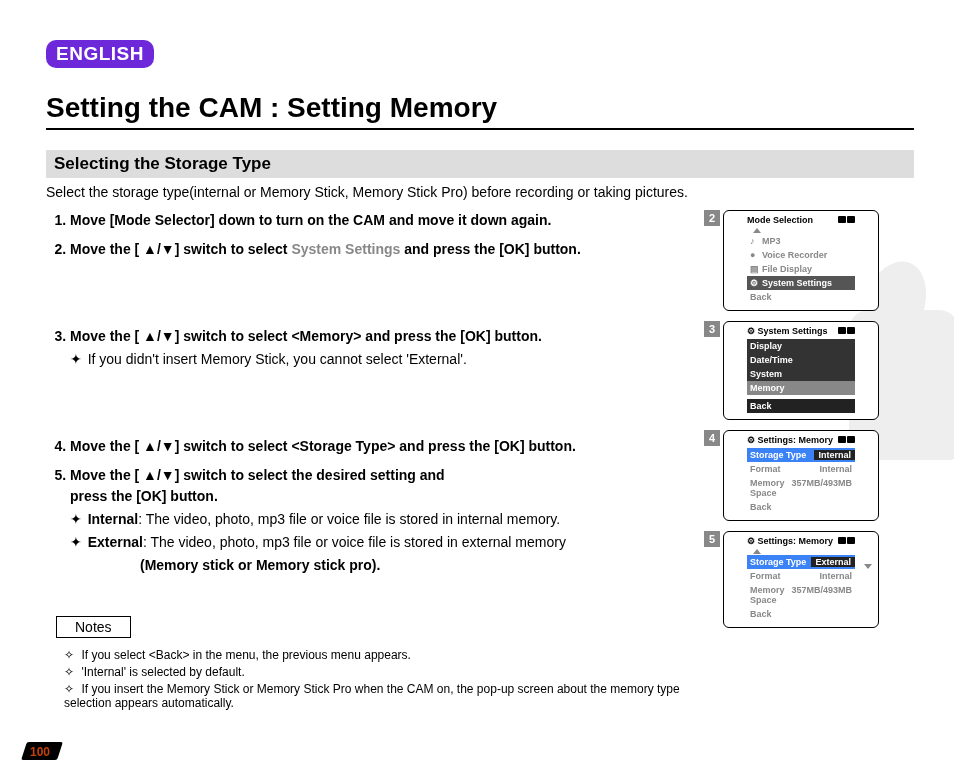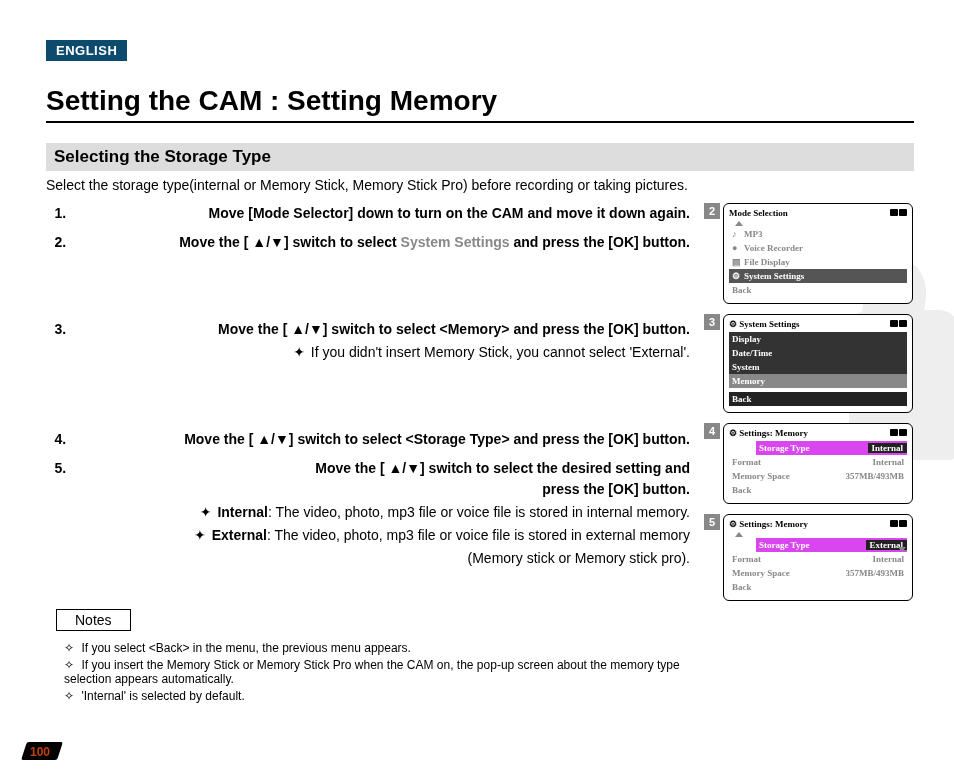--- a/index.html
+++ b/index.html
@@ -1,50 +1,50 @@
 <!DOCTYPE html>
 <html><head>
 <meta charset="utf-8">
 <style>
 * { margin:0; padding:0; box-sizing:border-box; }
 body { font-family: Arial, Helvetica, sans-serif; background:#fff; width:954px; height:779px; position:relative; padding:40px 40px 20px 46px; color:#000; }
-.lang-badge { background:#0c4a6e; color:#fff; font-weight:bold; padding:3px 10px; display:inline-block; font-size:13px; letter-spacing:0.5px; }
+.lang-badge { background:#6d28d9; color:#fff; font-weight:bold; padding:3px 10px; display:inline-block; font-size:19px; letter-spacing:0.5px;border-radius:10px; }
 h1 { font-size:28px; font-weight:bold; margin-top:24px; border-bottom:2px solid #000; padding-bottom:4px; }
 h2 { font-size:17px; font-weight:bold; background:#ddd; padding:4px 8px; margin-top:20px; }
 .intro { font-size:14px; margin-top:6px; }
 .main-flex { display:flex; margin-top:10px; gap:14px; }
 .steps { flex:1; font-size:14px; }
-ol.steps-list { list-style:decimal; padding-left:24px;text-align:right; }
+ol.steps-list { list-style:decimal; padding-left:24px; }
 ol.steps-list > li { font-weight:bold; margin-bottom:8px; line-height:1.5; }
 ol.steps-list > li .sub { font-weight:normal; display:block; margin-top:2px; }
 ol.steps-list > li .gray { color:#888; }
 .diamond::before { content:"✦ "; margin-right:2px; }
 .indent2 { margin-left:70px; display:block; }
 .spacer { height:58px; }
 .notes-box { border:1.5px solid #000; display:inline-block; padding:2px 18px; font-size:14px; margin-top:32px; margin-left:10px; }
 .notes-list { margin-top:10px; padding-left:18px; font-size:12px; }
 .notes-list li { list-style:none; margin-bottom:3px; }
 .notes-list li::before { content:"✧ "; margin-right:4px; }
 .page-num { position:absolute; left:30px; bottom:20px; font-size:12px; font-weight:bold; color:#c2410c;}
 .page-num .shape { position:absolute; left:-6px; top:-3px; width:36px; height:18px; background:#000; transform:skewX(-18deg); z-index:-1; border-radius:2px;}
 .screens { width:210px; display:flex; flex-direction:column; gap:10px; }
 .screen-wrap { display:flex; align-items:flex-start; }
 .screen-num { background:#888; color:#fff; width:16px; height:16px; font-size:11px; display:flex; align-items:center; justify-content:center; margin-right:3px; font-weight:bold; }
-.screen { border:1.5px solid #000; border-radius:6px; background:#fff; width:190px; font-size:9px; padding:4px 5px 6px; position:relative;font-family:Liberation Serif, serif; }
+.screen { border:1.5px solid #000; border-radius:6px; background:#fff; width:156px; font-size:9px; padding:4px 23px 6px; position:relative; }
 .screen-head { display:flex; justify-content:space-between; align-items:center; font-weight:bold; font-size:9px; margin-bottom:3px;}
 .screen-head .icons span { display:inline-block; width:8px; height:7px; background:#000; margin-left:1px; border-radius:1px;}
 .menu-item { padding:2px 3px; color:#888; font-weight:bold; display:flex; gap:4px; align-items:center;}
 .menu-item.sel { background:#555; color:#fff; }
 .menu-item.sel2 { background:#222; color:#fff; }
 .menu-item.dark { background:#333; color:#fff; }
 .menu-icon { width:8px; display:inline-block; }
 .tri-up { width:0; height:0; border-left:4px solid transparent; border-right:4px solid transparent; border-bottom:5px solid #888; margin-left:6px; margin-bottom:1px;}
 .tri-down { width:0; height:0; border-left:4px solid transparent; border-right:4px solid transparent; border-top:5px solid #888; position:absolute; right:6px;}
 .row { display:flex; justify-content:space-between; padding:2px 3px; font-weight:bold; color:#888; }
-.row.selrow { background:#d946ef; color:#fff;margin-left:27px; }
+.row.selrow { background:#3b82f6; color:#fff; }
 .row.selrow .val { background:#222; padding:0 4px; color:#fff; margin-right:-3px; }
 .silhouette { position:absolute; right:-5px; top:310px; width:110px; height:150px; background:#eee; border-radius:20px 20px 10px 10px; z-index:-2; }
 .silhouette2 { position:absolute; right:30px; top:260px; width:60px; height:90px; background:#eee; border-radius:50%; z-index:-2; transform:rotate(20deg);}
 </style>
 </head>
 <body>
 
 
 
 <div class="silhouette"></div>
@@ -69,29 +69,29 @@
         <span>Move the [ ▲/▼] switch to select &lt;Memory&gt; and press the [OK] button.</span>
         <span class="sub diamond">If you didn't insert Memory Stick, you cannot select 'External'.</span>
         <div class="spacer"></div>
       </li>
       <li><span>Move the [ ▲/▼] switch to select &lt;Storage Type&gt; and press the [OK] button.</span></li>
       <li>
         <span>Move the [ ▲/▼] switch to select the desired setting and</span><br>
         <span>press the [OK] button.</span>
         <span class="sub diamond"><b>Internal</b><span style="font-weight:normal">: The video, photo, mp3 file or voice file is stored in internal memory.</span></span>
         <span class="sub diamond"><b>External</b><span style="font-weight:normal">: The video, photo, mp3 file or voice file is stored in external memory</span></span>
-        <span class="sub indent2" style="font-weight:normal">(Memory stick or Memory stick pro).</span>
+        <span class="sub indent2" style="font-weight:bold">(Memory stick or Memory stick pro).</span>
       </li>
     </ol>
 
     <div class="notes-box">Notes</div>
     <ul class="notes-list">
       <li>If you select &lt;Back&gt; in the menu, the previous menu appears.</li>
+      <li>'Internal' is selected by default.</li>
       <li>If you insert the Memory Stick or Memory Stick Pro when the CAM on, the pop-up screen about the memory type selection appears automatically.</li>
-      <li>'Internal' is selected by default.</li>
     </ul>
   </div>
 
   <div class="screens">
 
     <div class="screen-wrap">
       <div class="screen-num">2</div>
       <div class="screen">
         <div class="screen-head">
             <span>Mode Selection</span>

